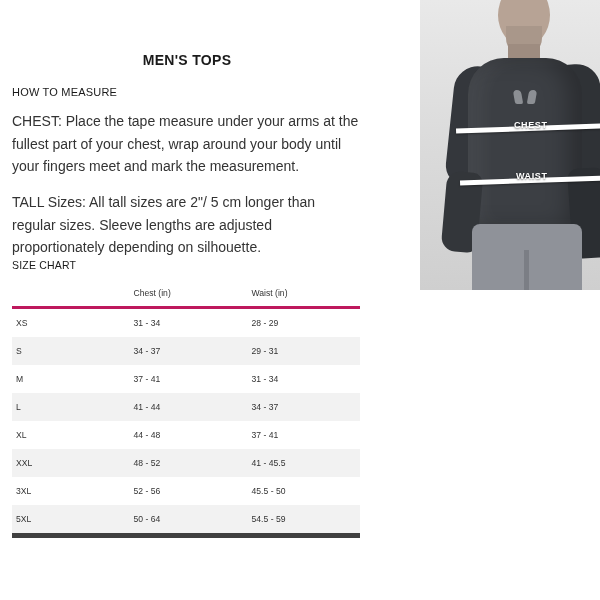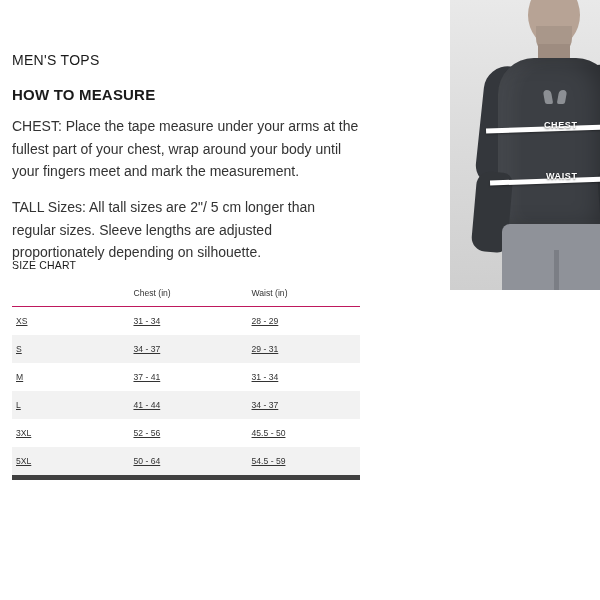--- a/index.html
+++ b/index.html
@@ -20,21 +20,21 @@
     width: 600px;
     height: 600px;
     background: #ffffff;
   }
 
   
   .hero {
     position: absolute;
     right: 0;
     top: 0;
-    width: 150px;
+    width: 180px;
     height: 290px;
     overflow: hidden;
     background: #cfcfcf;
   }
   .hero-bg {
     position: absolute;
     inset: 0;
     background: linear-gradient(180deg, #e9e9e9 0%, #dcdcdc 45%, #cfcfcf 100%);
   }
   
@@ -174,28 +174,29 @@
 
   
   .content {
     position: absolute;
     left: 12px;
     top: 52px;
     width: 350px;
   }
   h1.title {
     font-size: 14px;
-    font-weight: normal;
+    font-weight: bold;
     letter-spacing: 0.3px;
     margin: 0 0 18px 0;
     color: #1a1a1a;
+    text-align: center;
   }
   h2.subtitle {
-    font-size: 15px;
-    font-weight: bold;
+    font-size: 11px;
+    font-weight: normal;
     margin: 0 0 12px 0;
     color: #1a1a1a;
     letter-spacing: 0.2px;
   }
   p.para {
     font-size: 14px;
     line-height: 1.62;
     margin: 0 0 13px 0;
     color: #333333;
   }
@@ -221,26 +222,25 @@
     border-collapse: collapse;
     font-size: 8.6px;
     color: #333333;
   }
   table.size-chart th {
     text-align: left;
     font-weight: normal;
     font-size: 8.6px;
     color: #333333;
     padding: 6px 4px 8px 4px;
-    border-bottom: 1px solid #be185d;
+    border-bottom: 3px solid #be185d;
   }
   table.size-chart td {
     padding: 9px 4px;
     border: none;
-    text-decoration: underline;
   }
   table.size-chart tbody tr:nth-child(even) {
     background: #f2f2f2;
   }
   table.size-chart tbody tr:last-child td {
     border-bottom: 5px solid #404040;
   }
   .col-size   { width: 118px; }
   .col-chest  { width: 118px; }
   .col-waist  { width: 112px; }
@@ -302,20 +302,30 @@
         <td>M</td>
         <td>37 - 41</td>
         <td>31 - 34</td>
       </tr>
       <tr>
         <td>L</td>
         <td>41 - 44</td>
         <td>34 - 37</td>
       </tr>
       <tr>
+        <td>XL</td>
+        <td>44 - 48</td>
+        <td>37 - 41</td>
+      </tr>
+      <tr>
+        <td>XXL</td>
+        <td>48 - 52</td>
+        <td>41 - 45.5</td>
+      </tr>
+      <tr>
         <td>3XL</td>
         <td>52 - 56</td>
         <td>45.5 - 50</td>
       </tr>
       <tr>
         <td>5XL</td>
         <td>50 - 64</td>
         <td>54.5 - 59</td>
       </tr>
     </tbody>

